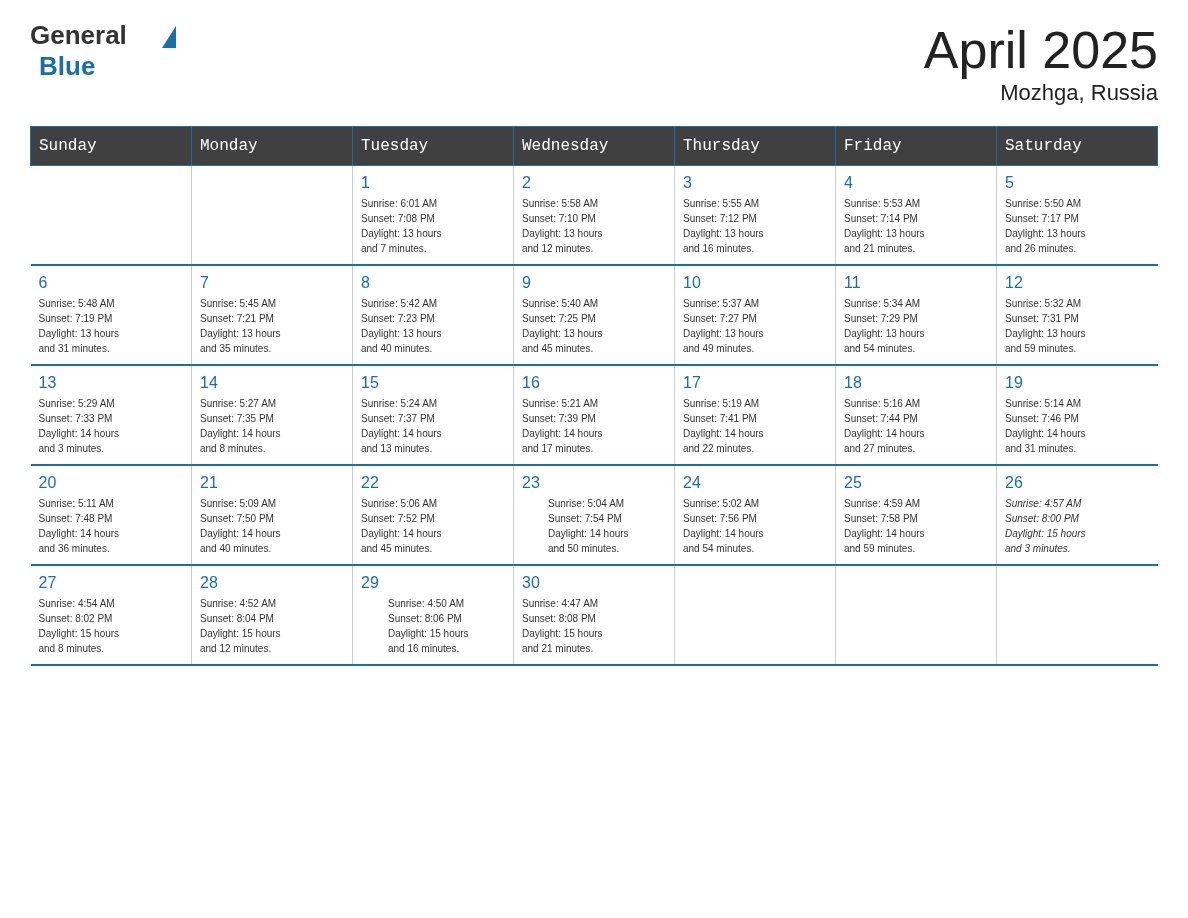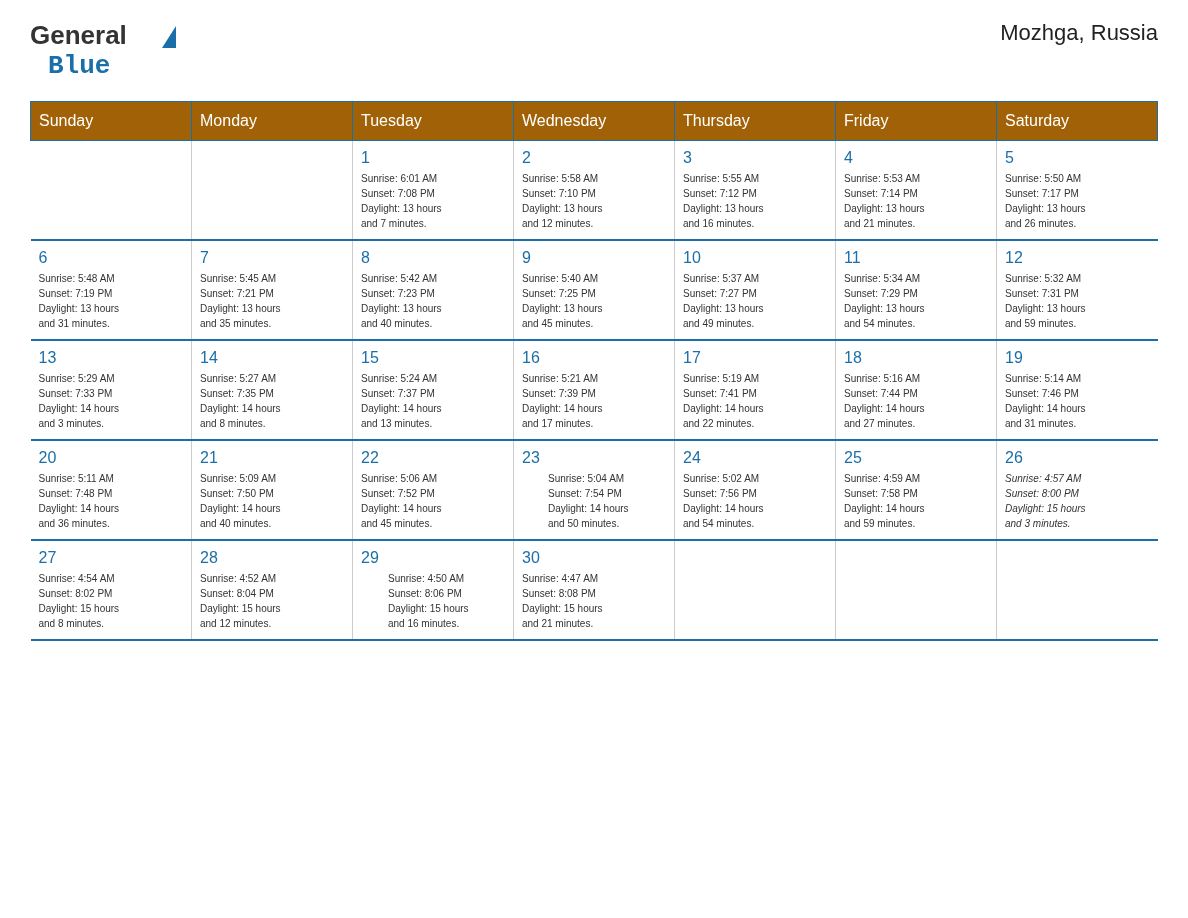--- a/index.html
+++ b/index.html
@@ -39,44 +39,44 @@
       border-left: 14px solid transparent;
       border-right: 0px solid transparent;
       border-bottom: 22px solid #1a6fa8;
       margin-left: 3px;
       margin-top: 2px;
     }
     .logo-blue {
       font-size: 26px;
       font-weight: bold;
       color: #1a6fa8;
-      margin-left: 18px;
-      font-family: Liberation Mono, monospace;
+      margin-left: 9px;
     }
     .title-block {
       text-align: right;
     }
     .title-block h1 {
       font-size: 52px;
       font-weight: normal;
       color: #222;
     }
     .title-block h2 {
       font-size: 22px;
       font-weight: normal;
       color: #222;
     }
     table {
       width: 100%;
       border-collapse: collapse;
       table-layout: fixed;
     }
     thead tr {
-      background-color: #a16207;
+      background-color: #404040;
       color: #fff;
+      font-family: Liberation Mono, monospace;
     }
     thead th {
       padding: 10px 8px;
       font-size: 16px;
       font-weight: normal;
       text-align: left;
       border: 1px solid #1a6fa8;
     }
     tbody tr {
       vertical-align: top;
@@ -113,20 +113,21 @@
 
 <div class="header">
   <div class="logo">
     <div class="logo-top">
       <span class="logo-general">General</span>
       <div class="logo-triangle"></div>
     </div>
     <span class="logo-blue">Blue</span>
   </div>
   <div class="title-block">
+    <h1>April 2025</h1>
     <h2>Mozhga, Russia</h2>
   </div>
 </div>
 
 <table>
   <thead>
     <tr>
       <th>Sunday</th>
       <th>Monday</th>
       <th>Tuesday</th>

